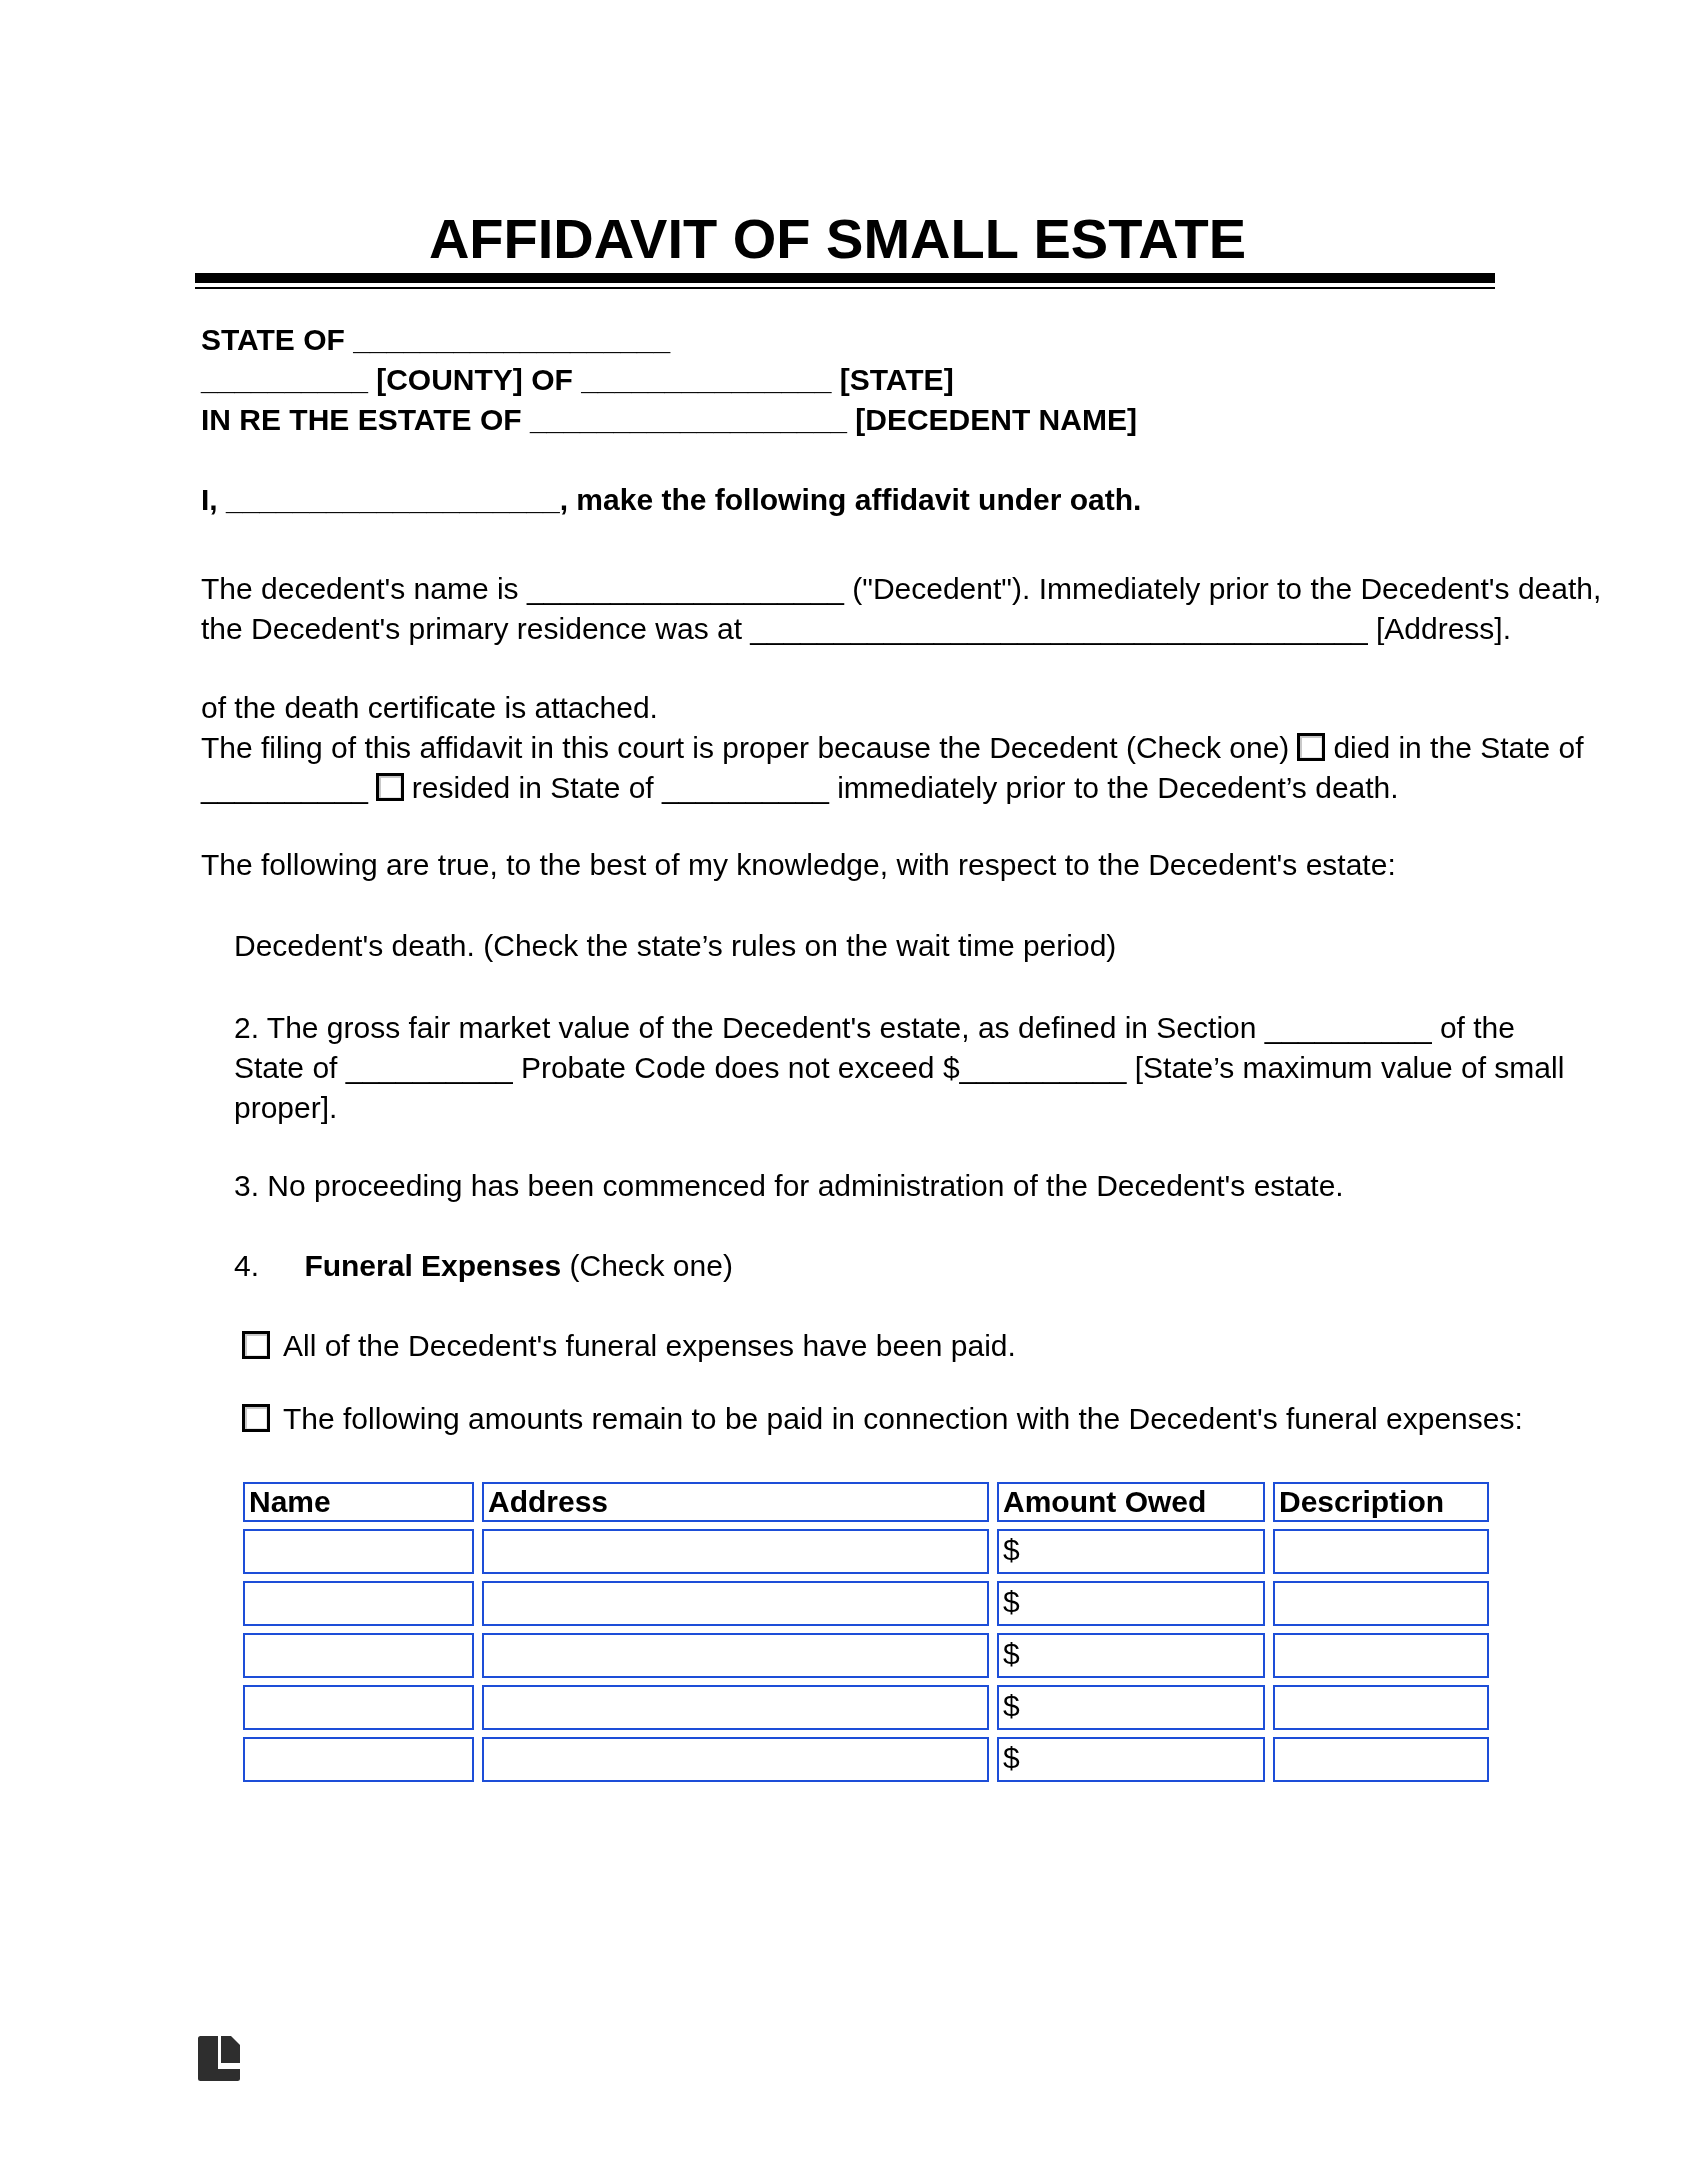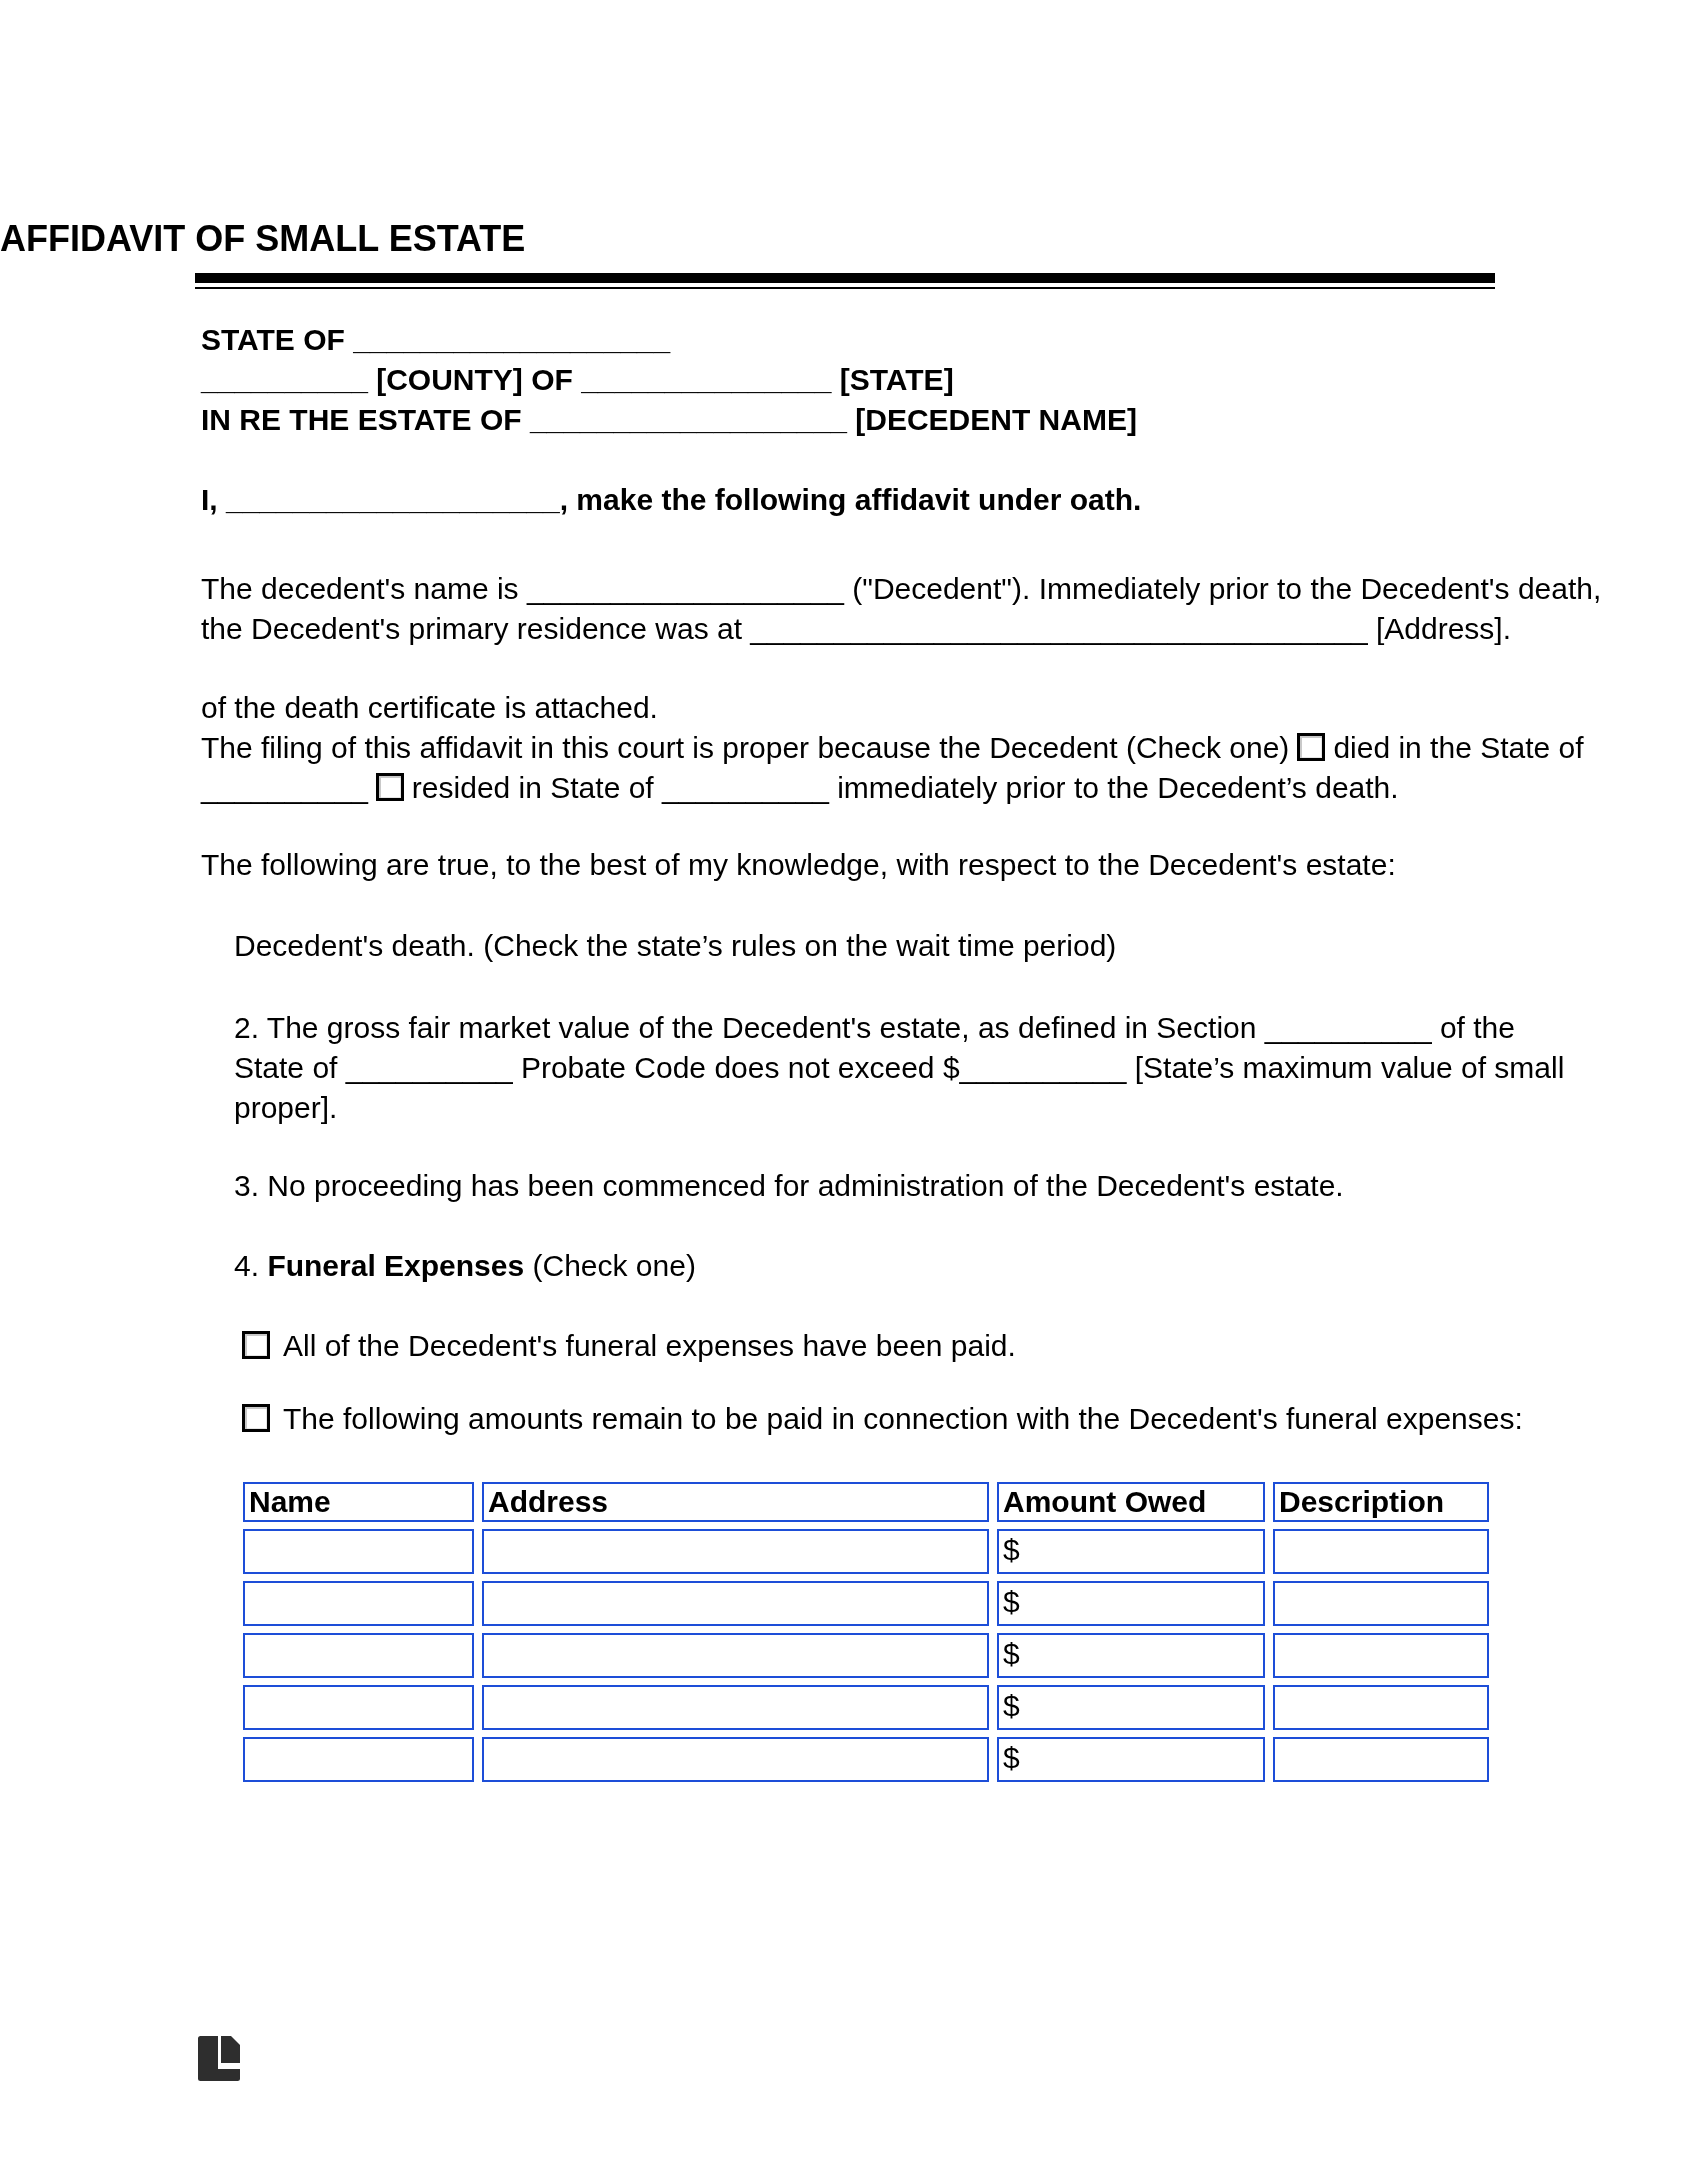--- a/index.html
+++ b/index.html
@@ -10,37 +10,37 @@
     color: #000;
   }
   .page {
     position: relative;
     width: 1683px; height: 2178px;
     background: #ffffff;
     overflow: hidden;
   }
   .title {
     margin: 214px 8px 0 0;
-    text-align: left;
-    font-size: 36px;
+    text-align: center;
+    font-size: 56px;
     line-height: 50px;
     font-weight: bold;
     letter-spacing: 0px;
   }
   .rule { margin: 9px 188px 0 195px; }
   .rule-thick { height: 10px; background: #000; }
   .rule-thin  { height: 2px;  background: #000; margin-top: 4px; }
 
   .content {
     margin: 0 178px 0 201px;
     font-size: 30px;
     line-height: 40px;
   }
   .line { white-space: nowrap; }
-  .bold { font-weight: bold; }
+  .bold { font-weight: bold; margin-left: 37px; }
 
   .caption      { margin-top: 31px; font-weight: bold; }
   .oath         { margin-top: 40px; font-weight: bold; }
   .p-decedent   { margin-top: 49px; }
   .p-death      { margin-top: 39px; }
   .p-filing     { }
   .p-truths     { margin-top: 37px; }
   .item1        { margin-top: 41px; padding-left: 33px; }
   .item2        { margin-top: 42px; padding-left: 33px; }
   .item3        { margin-top: 38px; padding-left: 33px; }

